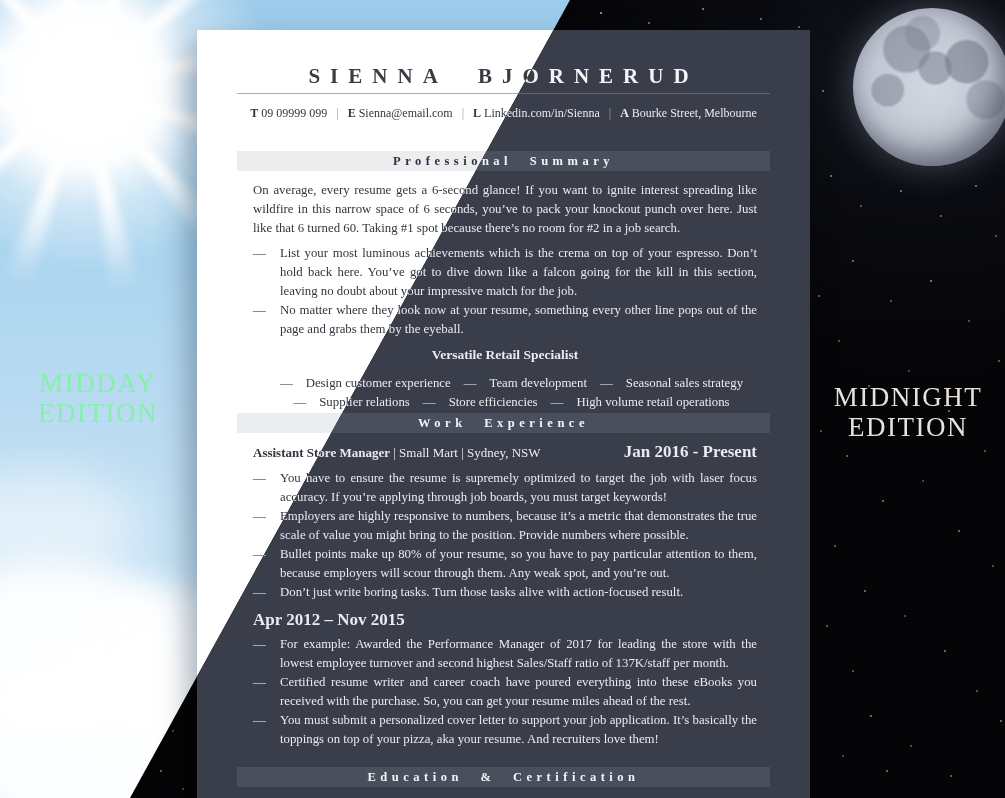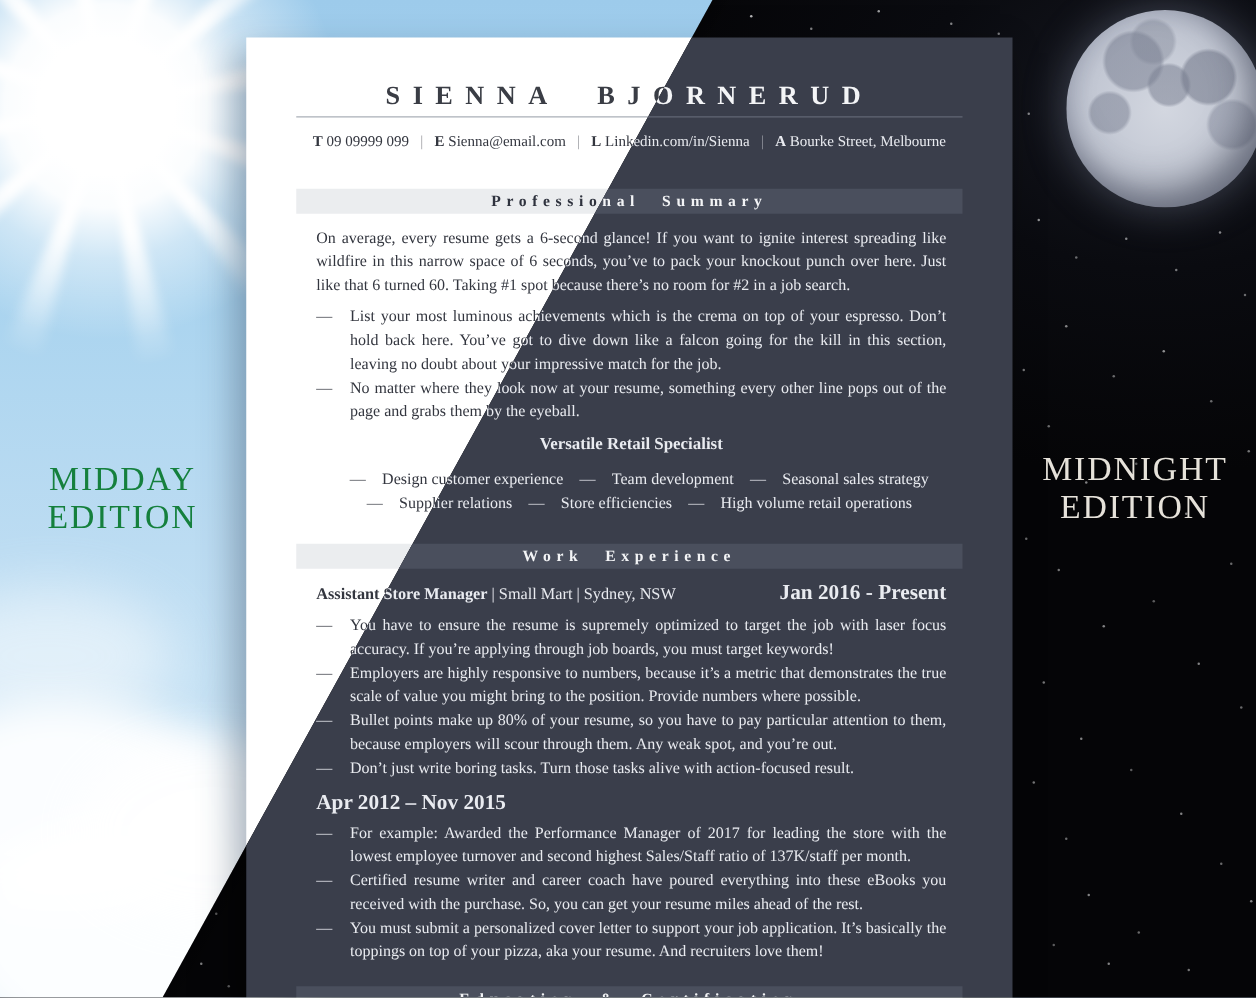--- a/index.html
+++ b/index.html
@@ -66,43 +66,43 @@
       radial-gradient(circle at 44% 16%,rgba(130,136,152,.45) 0 10%,rgba(130,136,152,0) 12%),
       radial-gradient(circle at 50% 50%,#d3d7e0 0%,#c2c7d3 55%,#a5abbc 85%,#8f95a8 100%);
     box-shadow:0 0 34px rgba(160,172,200,.35), inset -10px -14px 28px rgba(35,40,56,.5);}
   .edge-shadow{position:absolute;left:570px;top:-20px;width:26px;height:960px;
     transform-origin:top left;transform:rotate(28.87deg);
     background:linear-gradient(90deg,rgba(0,0,0,.35),rgba(0,0,0,0));}
 
   
   .edition{position:absolute;width:180px;text-align:center;font-size:27px;line-height:30px;
     letter-spacing:1.5px;font-weight:400;}
-  .edition-left{left:8px;top:368px;color:#15803d;}
-  .edition-right{left:818px;top:360px;color:#e6e2da;}
+  .edition-left{left:8px;top:368px;color:#86efac;}
+  .edition-right{left:818px;top:382px;color:#e6e2da;}
 
   
   .page{position:absolute;left:197px;top:30px;width:613px;height:768px;
     padding:0 40px;box-sizing:border-box;overflow:hidden;}
   .day-page{background:#ffffff;color:#33363f;box-shadow:-10px 12px 26px rgba(40,60,85,.38);}
   .night-page{background:#3a3e4b;color:#e9ebf0;box-shadow:-10px 12px 26px rgba(0,0,0,.55);}
 
   .name{margin-top:34px;text-align:center;font-size:21px;line-height:24px;font-weight:700;
     letter-spacing:10px;word-spacing:16px;white-space:nowrap;}
   .day-page .name{color:#3a3d45;} .night-page .name{color:#f4f5f7;}
   .rule{margin-top:5px;border:0;border-top:1px solid;height:0;}
   .day-page .rule{border-color:#aab0b8;} .night-page .rule{border-color:#626775;}
   .contact{margin-top:12px;text-align:center;font-size:12px;line-height:14px;white-space:nowrap;}
   .contact b{font-weight:700;}
   .pipe{opacity:.5;margin:0 9px;font-weight:400;}
 
   .band{margin-top:31px;height:20px;line-height:20px;text-align:center;font-weight:700;
     font-size:12.5px;letter-spacing:4.5px;word-spacing:10px;margin-left:0;margin-right:0;}
   .day-page .band{background:#ebedef;color:#2f333e;}
   .night-page .band{background:#4a4f5d;color:#f3f4f6;}
-  .band-work{margin-top:23px;}
+  .band-work{margin-top:1px;}
   .band-edu{margin-top:18px;}
 
   .content{padding:0 13px 0 16px;font-size:12.8px;line-height:19px;}
   .para{margin-top:10px;text-align:justify;}
   .bullets{margin-top:6px;}
   .bullet{display:flex;}
   .bullet .dash{flex:0 0 27px;opacity:.9;}
   .bullet .btext{flex:1;text-align:justify;}
   .subhead{margin-top:8px;text-align:center;font-weight:700;font-size:13.5px;line-height:16px;}
   .skills{margin-top:11px;text-align:center;line-height:19px;}

